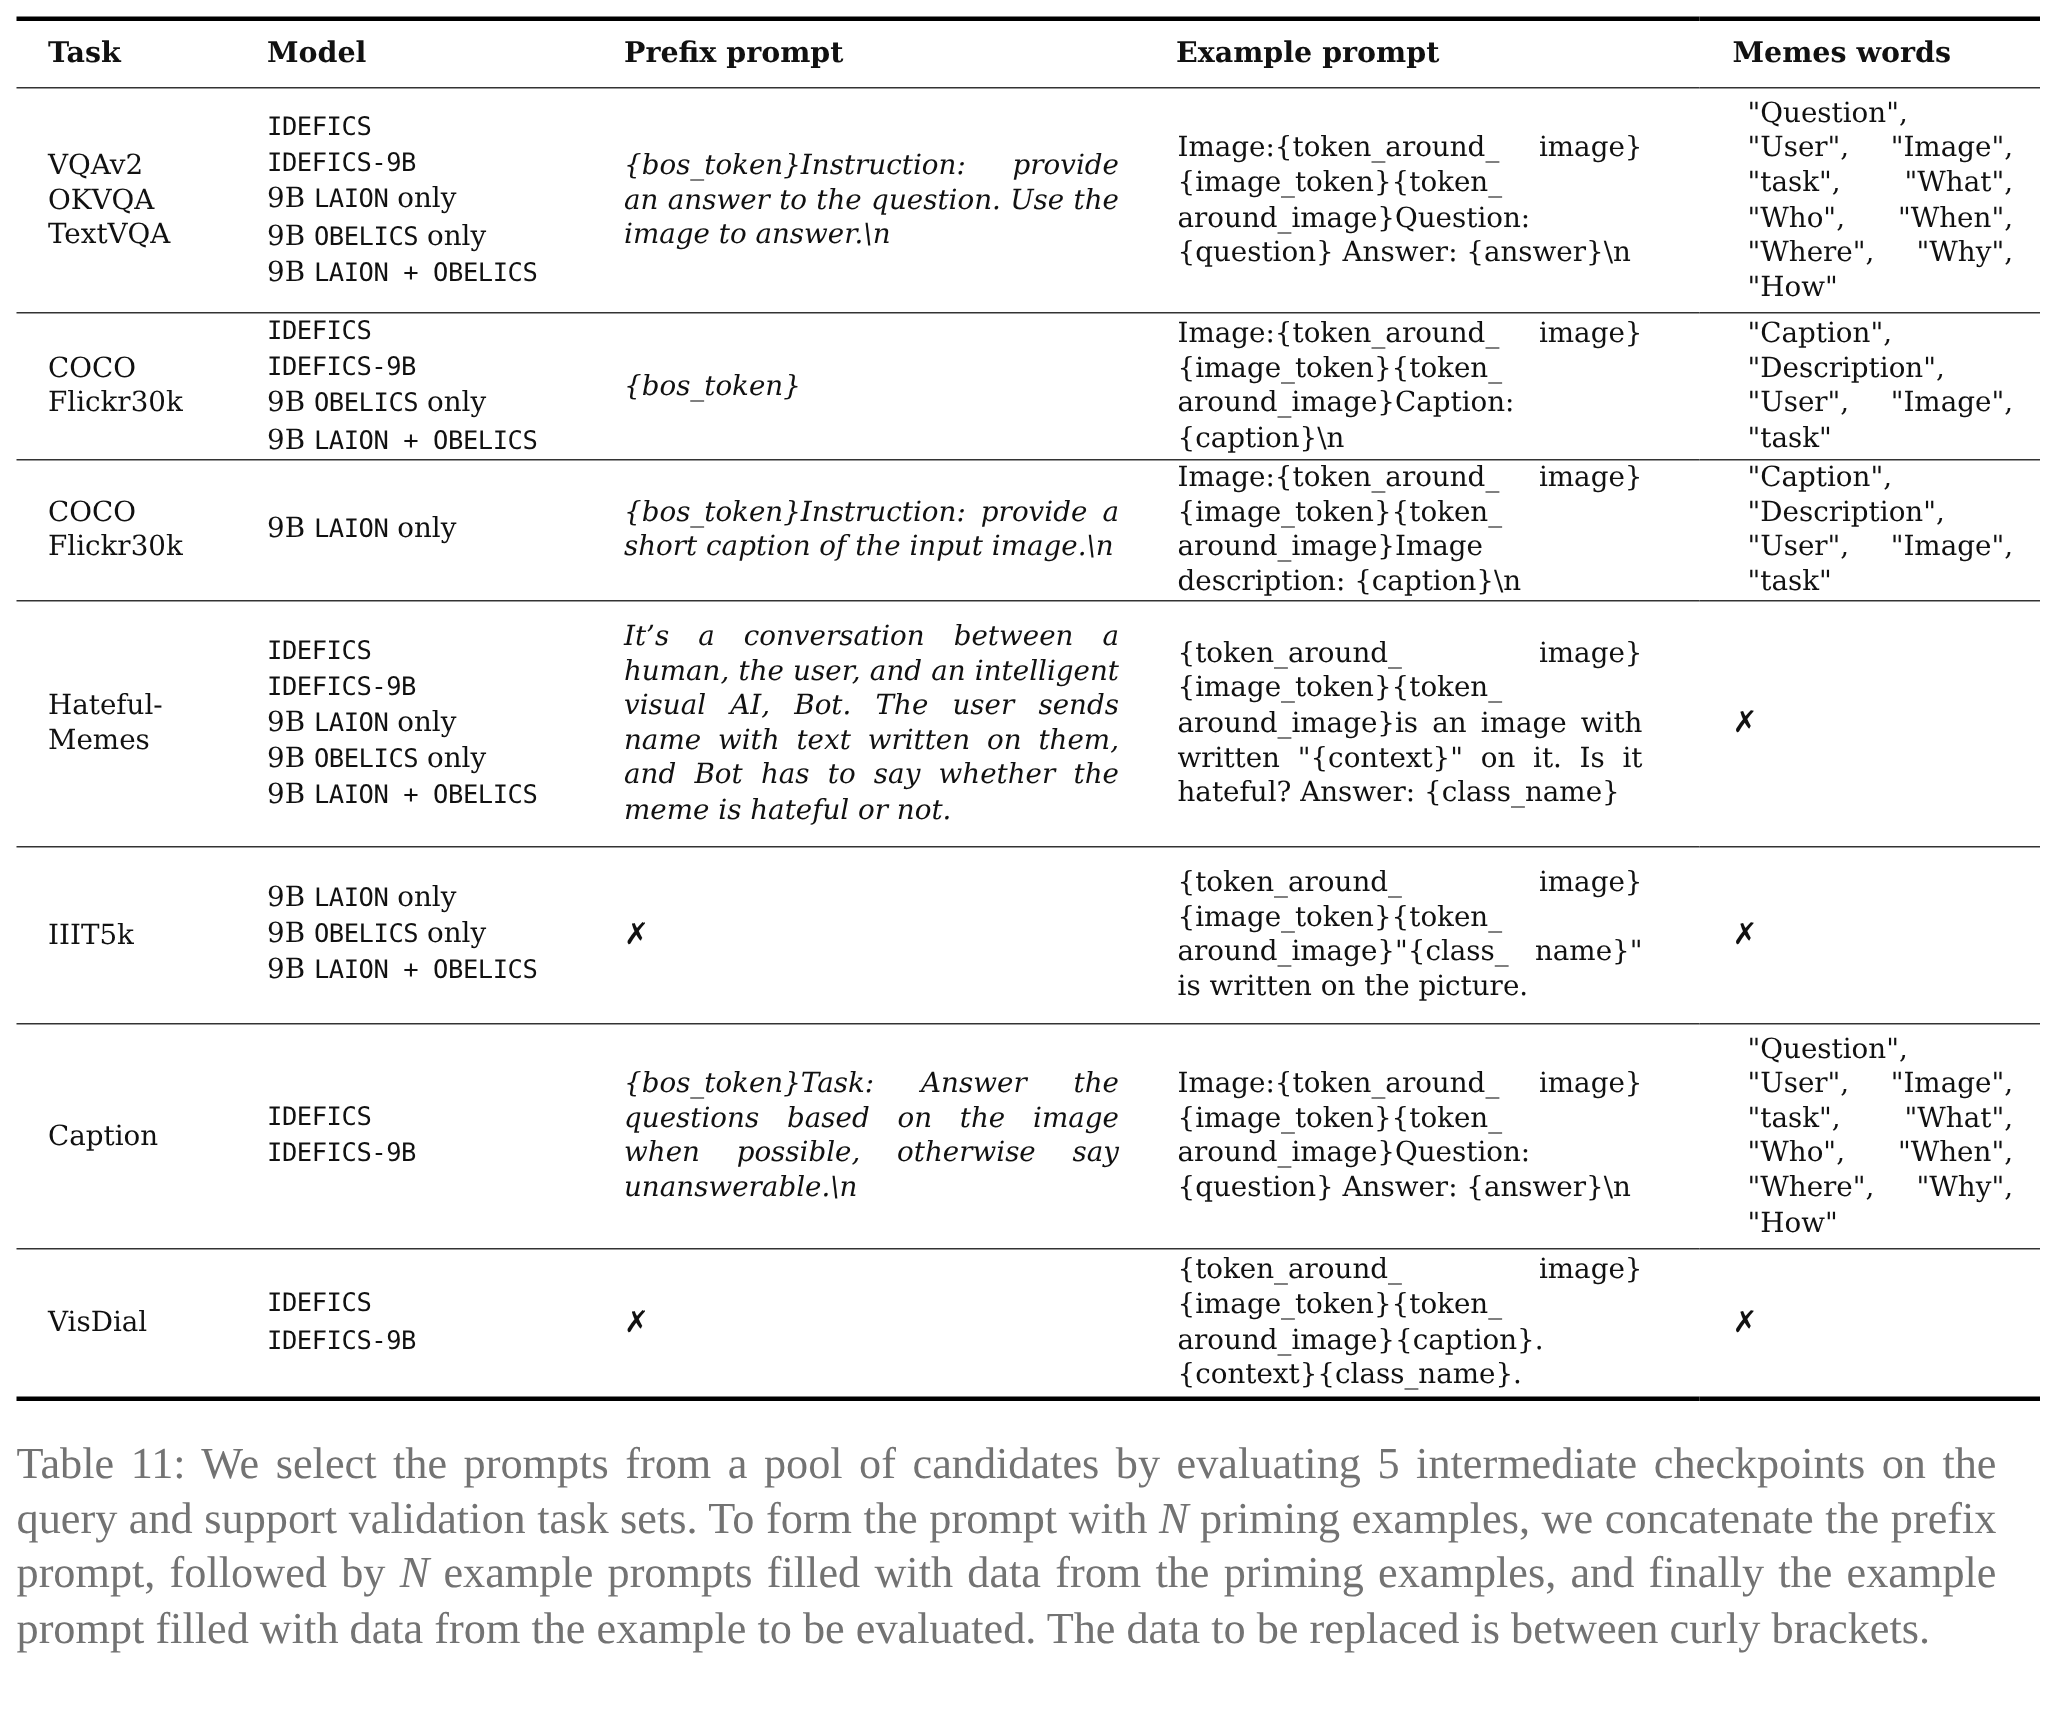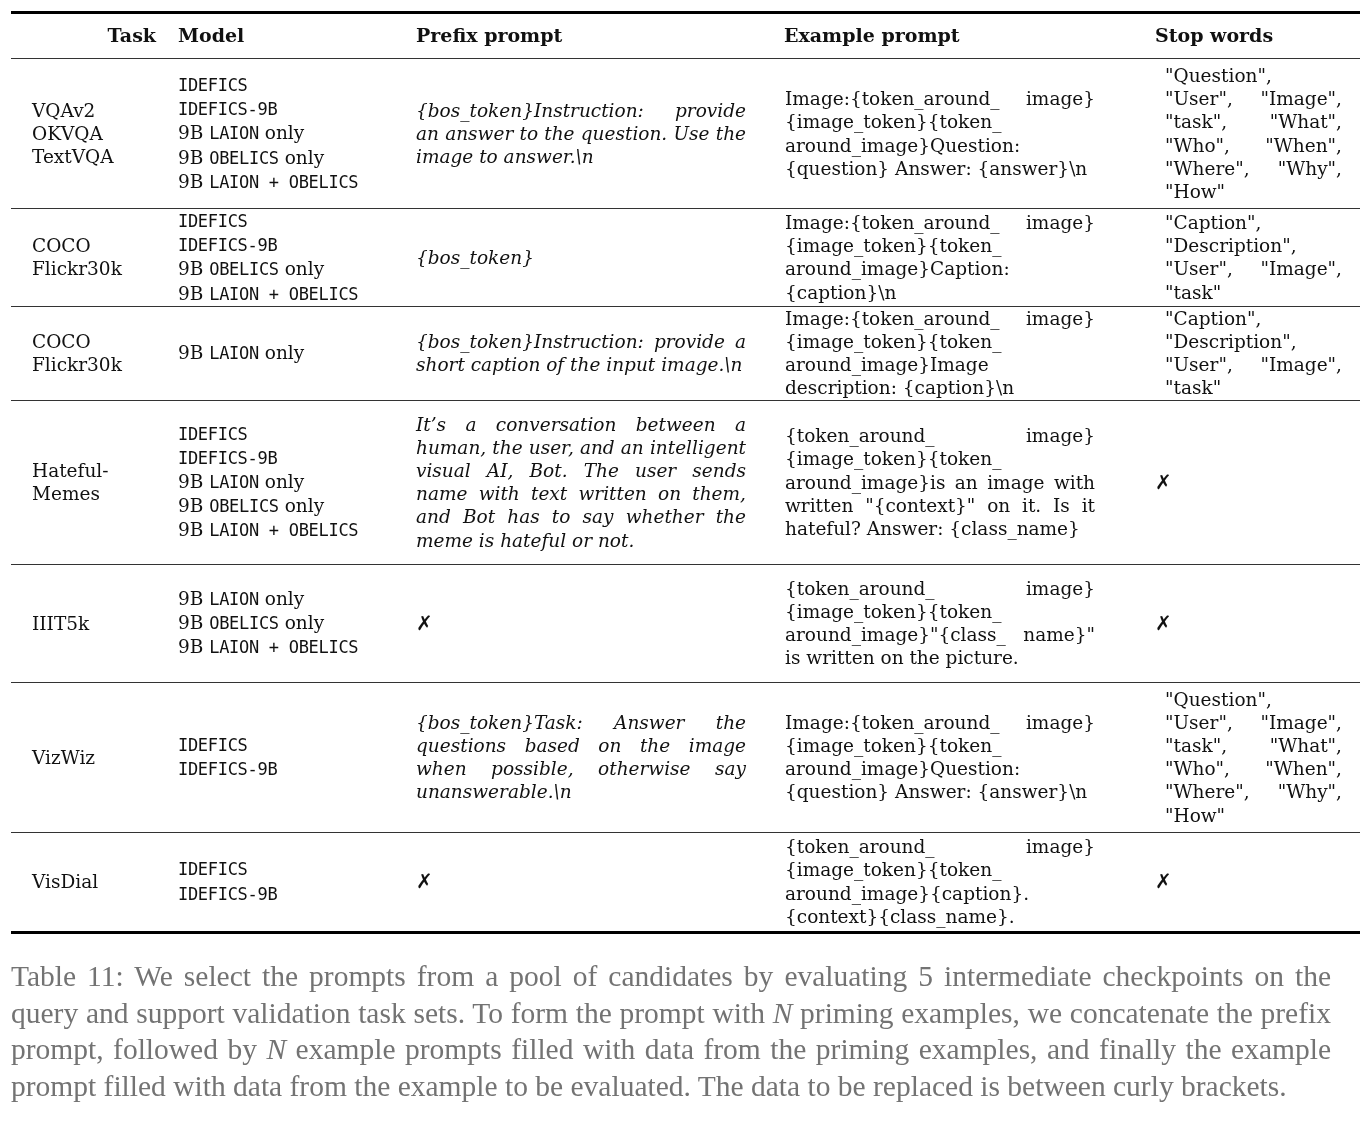--- a/index.html
+++ b/index.html
@@ -15,21 +15,21 @@
   .tbl col.c1 { width: 145px; }
   .tbl col.c2 { width: 238px; }
   .tbl col.c3 { width: 368px; }
   .tbl col.c4 { width: 371px; }
   .tbl col.c5 { width: 227px; }
   .tbl thead tr { border-top: 3px solid #000; border-bottom: 1.5px solid #333; }
   .tbl th {
     text-align: left; font-weight: bold; height: 44px; padding: 0 0 0 22px;
     font-size: 19px; vertical-align: middle;
   }
-  .tbl th.first { padding-left: 21px; text-align: right; }
+  .tbl th.first { padding-left: 21px; }
   .tbl tbody tr { border-bottom: 1.5px solid #333; }
   .tbl tbody tr.last { border-bottom: 3px solid #000; }
   .tbl td { vertical-align: middle; padding: 0 0 0 22px; }
   .tbl td.task { padding-left: 21px; }
   .tbl td.stop { padding-left: 32px; padding-right: 18px; text-align: justify; }
   .tbl td.prefix { padding-right: 16px; text-align: justify; hyphens: manual; font-style: italic; }
   .tbl td.example { padding-left: 23px; padding-right: 38px; text-align: justify; }
   .mono { font-family: "DejaVu Sans Mono", "Liberation Mono", monospace; font-size: 17px; letter-spacing: -0.3px; }
   .model-line { display: block; white-space: nowrap; }
   .line { display: block; }
@@ -51,21 +51,21 @@
       <col class="c3">
       <col class="c4">
       <col class="c5">
   </colgroup>
   <thead>
     <tr>
       <th class="first">Task</th>
       <th>Model</th>
       <th>Prefix prompt</th>
       <th>Example prompt</th>
-      <th>Stop words</th>
+      <th>Memes words</th>
     </tr>
   </thead>
   <tbody id="tbody">
       <tr style="height: 150px;">
         <td class="task">
           <span class="line">VQAv2</span>
           <span class="line">OKVQA</span>
           <span class="line">TextVQA</span>
         </td>
         <td>
@@ -130,21 +130,21 @@
           <span class="model-line"><span>9B </span><span class="mono">LAION</span><span> only</span></span>
           <span class="model-line"><span>9B </span><span class="mono">OBELICS</span><span> only</span></span>
           <span class="model-line"><span>9B </span><span class="mono">LAION + OBELICS</span><span></span></span>
         </td>
         <td class="prefix"><span class="cross">✗</span></td>
         <td class="example"><span>{token_around_ image}{image_token}{token_ around_image}"{class_ name}" is written on the picture.</span></td>
         <td class="stop" style="padding-left: 22px;"><span class="cross">✗</span></td>
       </tr>
       <tr style="height: 150px;">
         <td class="task">
-          <span class="line">VizWiz</span>
+          <span class="line">Caption</span>
         </td>
         <td>
           <span class="model-line"><span></span><span class="mono">IDEFICS</span><span></span></span>
           <span class="model-line"><span></span><span class="mono">IDEFICS-9B</span><span></span></span>
         </td>
         <td class="prefix"><span>{bos_token}Task: Answer the questions based on the image when possible, otherwise say unanswerable.\n</span></td>
         <td class="example"><span>Image:{token_around_ image}{image_token}{token_ around_image}Question: {question} Answer: {answer}\n</span></td>
         <td class="stop"><span>"Question", "User", "Image", "task", "What", "Who", "When", "Where", "Why", "How"</span></td>
       </tr>
       <tr class="last" style="height: 100px;">

